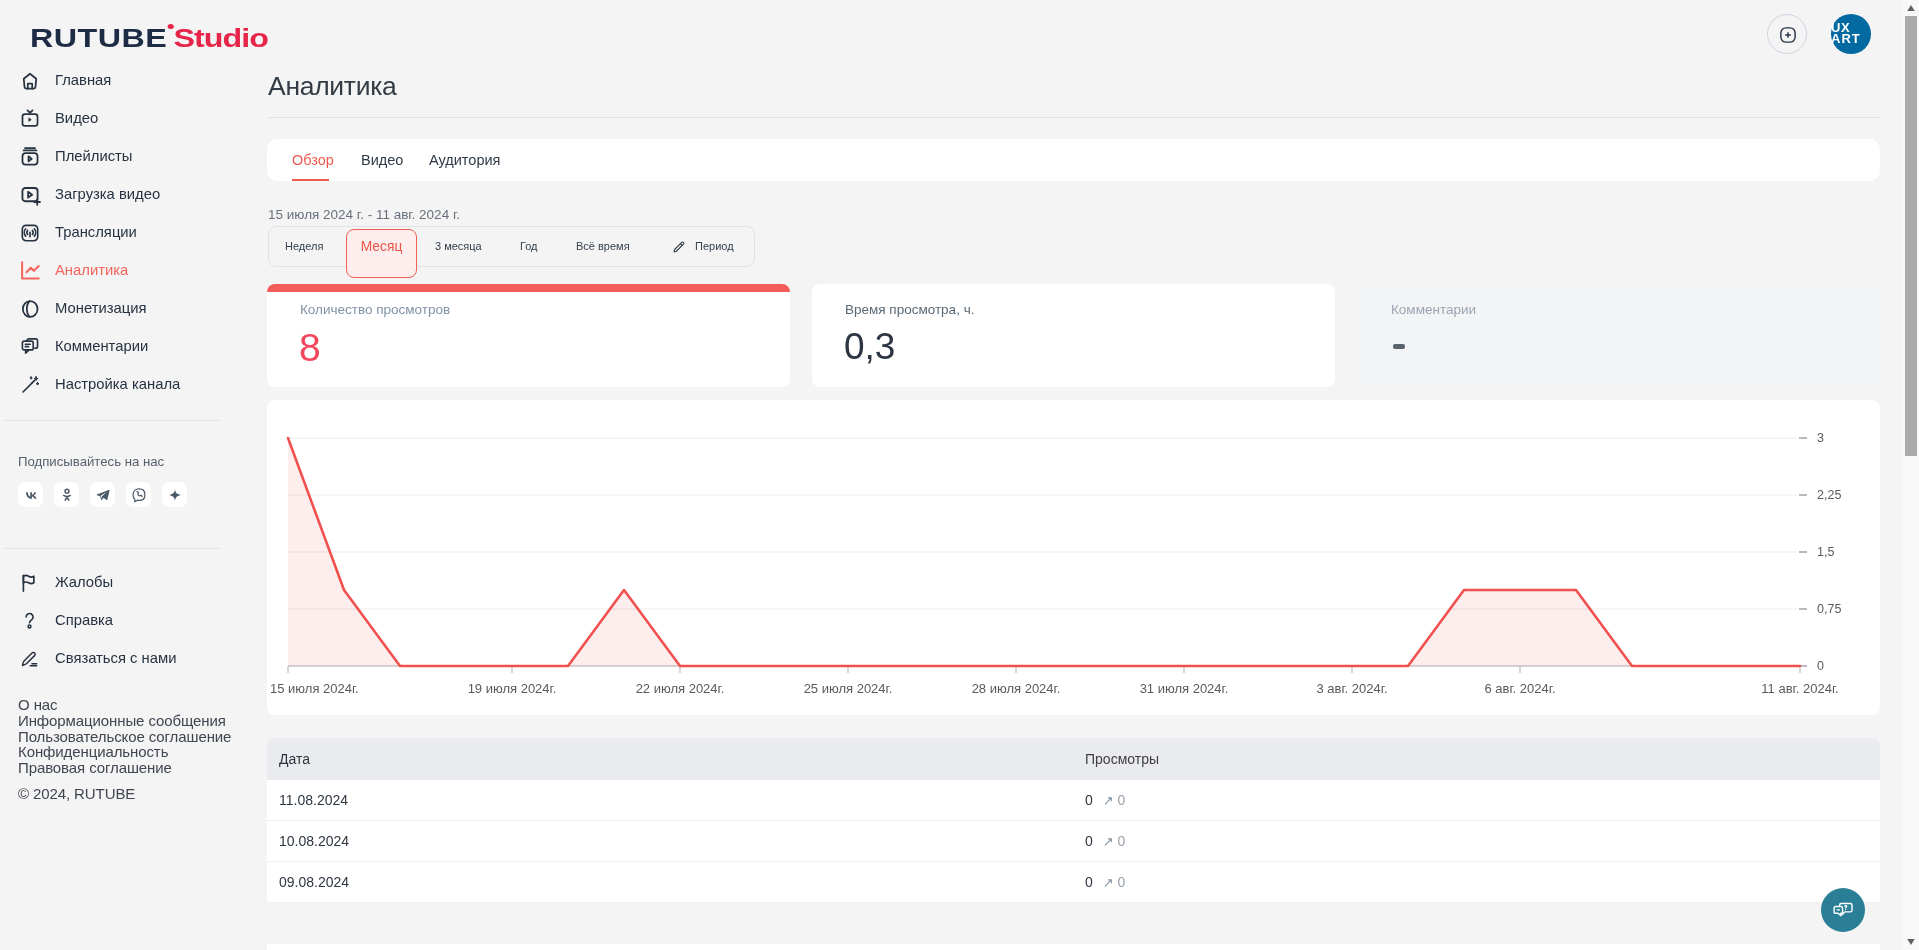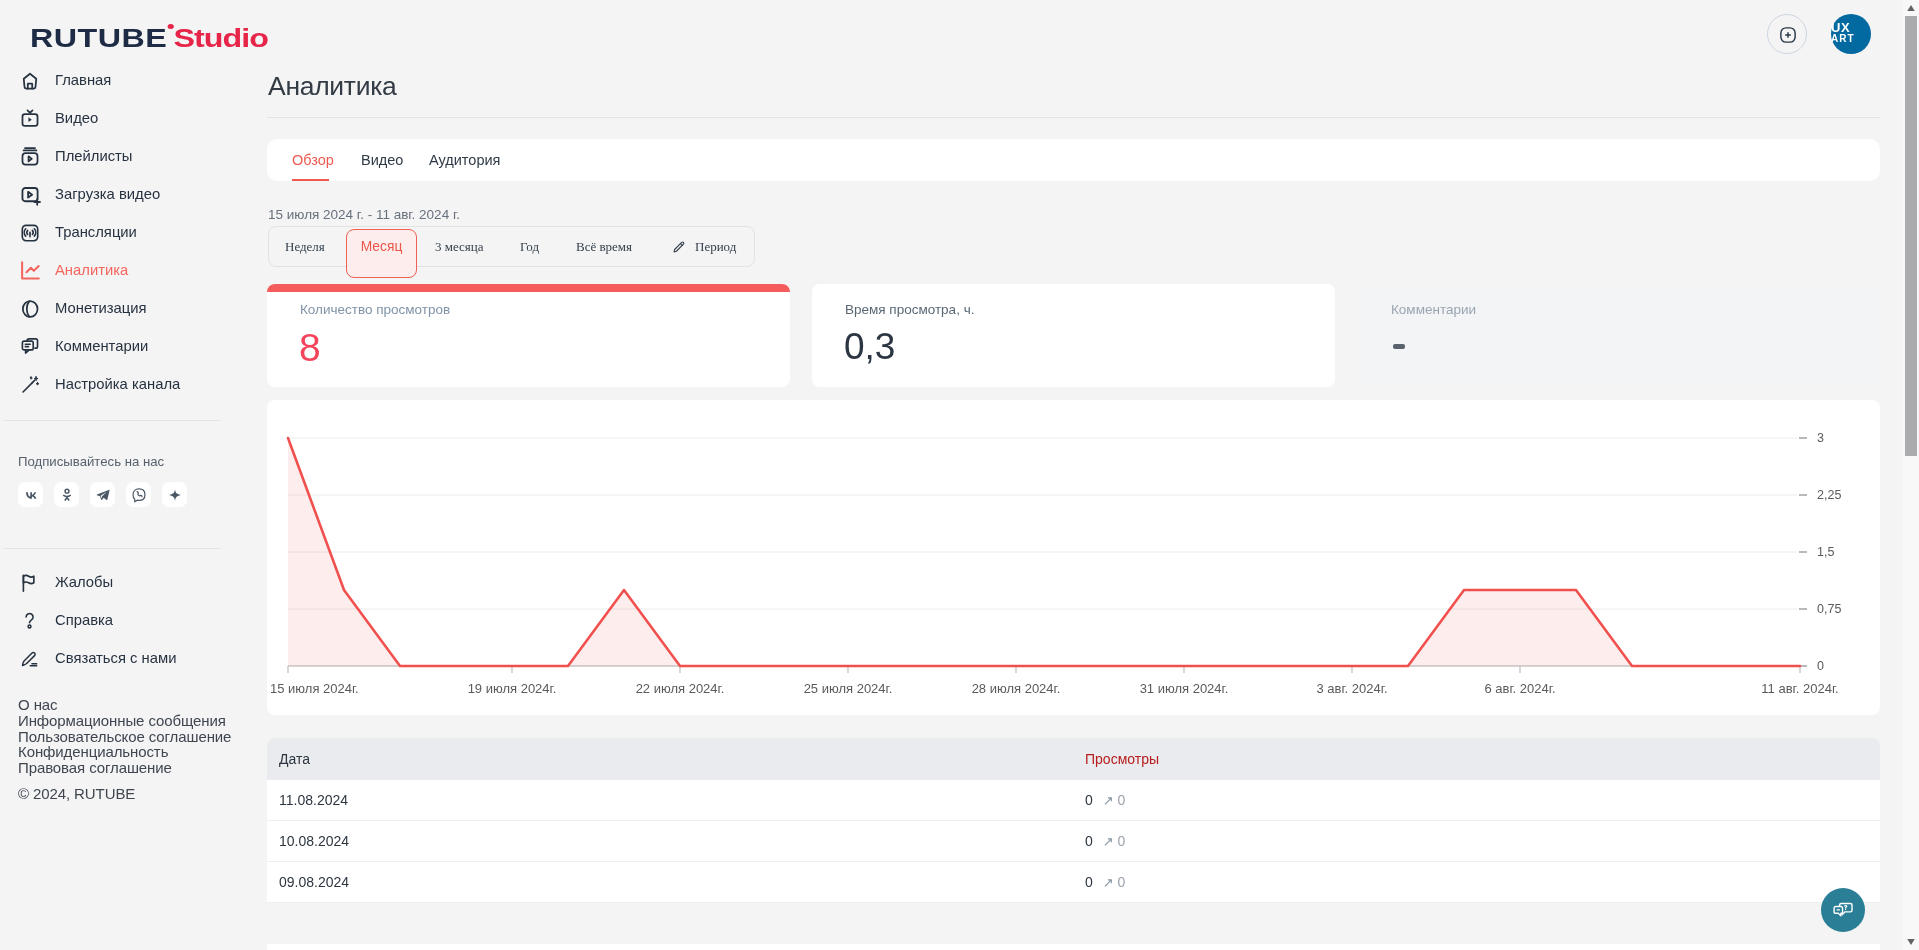--- a/index.html
+++ b/index.html
@@ -21,32 +21,32 @@
   .sep { position:absolute; left:4px; width:216px; height:1px; background:#e2e4e7; }
   .subh { position:absolute; left:18px; font-size:13.2px; color:#57616c; }
   .soc { position:absolute; top:482px; width:25px; height:25px; background:#fff; border-radius:7px; }
   .soc svg { position:absolute; left:50%; top:50%; transform:translate(-50%,-50%); }
   .flink { position:absolute; left:18px; font-size:15px; color:#3f4650; letter-spacing:-0.1px; }
 
   
   .circbtn { position:absolute; left:1767px; top:14px; width:40px; height:40px; border:1px solid #ccd5e0; border-radius:50%; }
   .avatar { position:absolute; left:1831px; top:14px; width:40px; height:40px; background:#0369a1; border-radius:50%; text-align:left; color:#fff; }
   .avatar .ux { font-size:13px; font-weight:bold; letter-spacing:.5px; margin-top:7px; line-height:13px; }
-  .avatar .art { font-size:10px; font-weight:bold; letter-spacing:1px; line-height:9px; }
+  .avatar .art { font-size:13px; font-weight:bold; letter-spacing:1px; line-height:9px; }
 
   
   .h1 { position:absolute; left:268px; top:71px; font-size:26.5px; color:#333b44; letter-spacing:-0.3px; }
   .hr1 { position:absolute; left:267px; top:117px; width:1613px; height:1px; background:#e3e3e4; }
   .tabs { position:absolute; left:267px; top:139px; width:1613px; height:42px; background:#fff; border-radius:10px; }
   .tab { position:absolute; top:0; height:42px; line-height:42px; font-size:14.5px; color:#2e3a46; }
   .tab.red { color:#f0594f; }
   .tabline { position:absolute; left:25px; bottom:0; width:37px; height:2px; background:#f0594f; }
   .daterange { position:absolute; left:268px; top:207px; font-size:13.5px; color:#67707b; }
   .btngroup { position:absolute; left:268px; top:226px; width:487px; height:41px; border:1px solid #e2e2e3; border-radius:8px; }
-  .bg-item { position:absolute; top:0; height:39px; line-height:39px; font-size:13px; color:#333f4a;font-family:Liberation Serif, serif; }
+  .bg-item { position:absolute; top:0; height:39px; line-height:39px; font-size:11px; color:#333f4a; }
   .monthbtn { position:absolute; left:77px; top:2px; width:71px; height:49px; background:#fdeeed; border:1px solid #f15f55; border-radius:8px; color:#e9564b; font-size:13.8px; line-height:33px; text-align:center; }
 
   
   .card { position:absolute; top:284px; height:103px; background:#fff; border-radius:8px; }
   .card .lbl { position:absolute; left:33px; top:18px; font-size:13.5px;text-align:right; }
   .redbar { position:absolute; left:0; top:0; width:100%; height:8px; background:#f45b5b; border-radius:8px 8px 0 0; }
   .bignum { position:absolute; left:32px; }
 
   
   .chartcard { position:absolute; left:267px; top:400px; width:1613px; height:315px; background:#fff; border-radius:8px; }
@@ -309,21 +309,21 @@
     <text x="1085" y="293" text-anchor="middle">3 авг. 2024г.</text>
     <text x="1253" y="293" text-anchor="middle">6 авг. 2024г.</text>
     <text x="1533" y="293" text-anchor="middle">11 авг. 2024г.</text>
   </g>
 </svg>
 </div>
 
 <div class="tbl">
   <div class="thead">
     <span class="cell-d" style="color:#2d3640;">Дата</span>
-    <span class="cell-v" style="color:#b91c1c;">Просмотры</span>
+    <span class="cell-v" style="color:#404040;">Просмотры</span>
   </div>
   <div class="trow" style="top:42px;">
       <span class="cell-d">11.08.2024</span>
       <span class="cell-v">0 <span class="arrow">↗</span><span class="prev">0</span></span>
     </div>
   <div class="trow" style="top:83px;text-align:center;">
       <span class="cell-d">10.08.2024</span>
       <span class="cell-v">0 <span class="arrow">↗</span><span class="prev">0</span></span>
     </div>
   <div class="trow" style="top:124px;">

